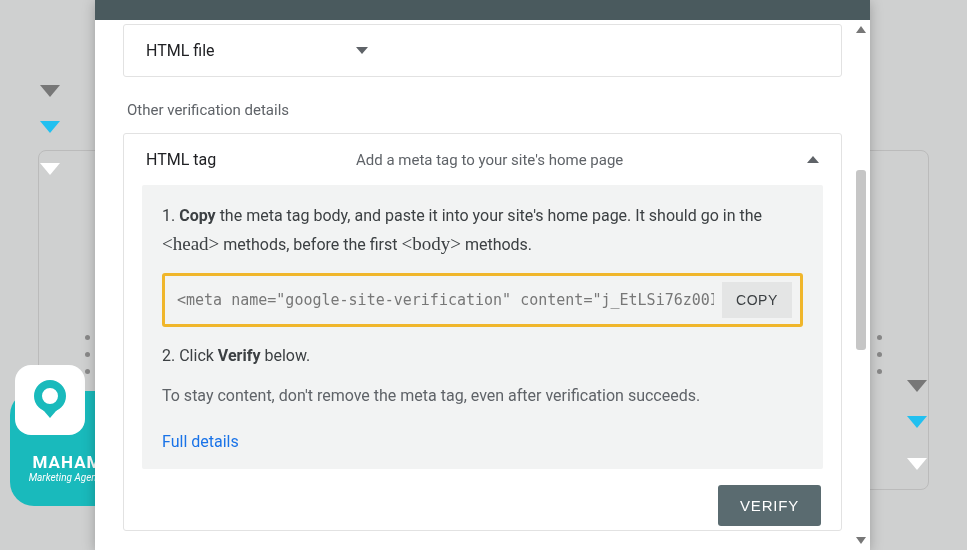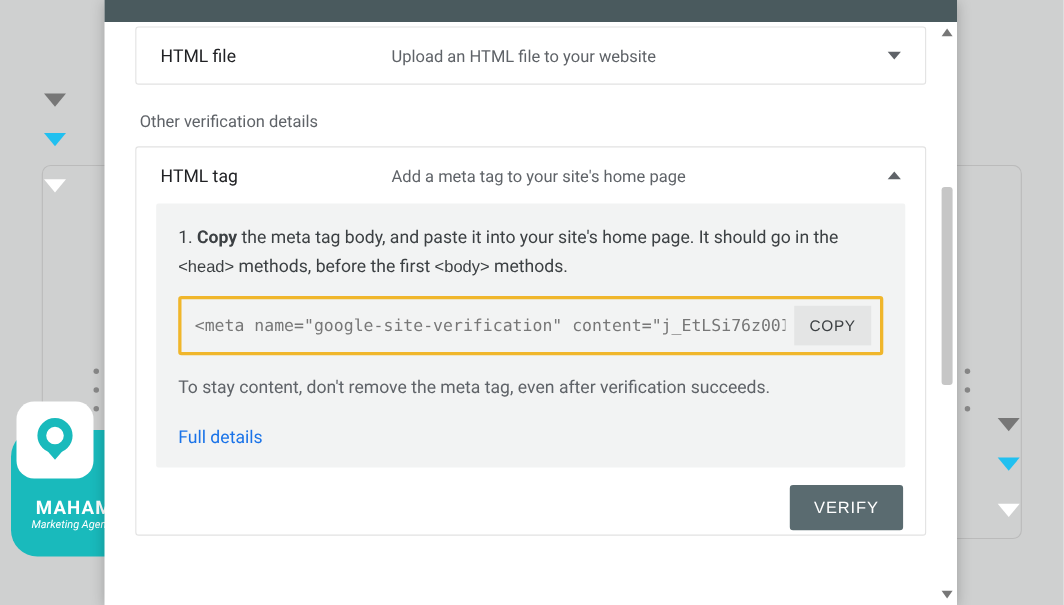--- a/index.html
+++ b/index.html
@@ -96,23 +96,23 @@
   .section-label {
     font-size:15px; color:#5f6368; margin:24px 4px 14px;
   }
 
   .panel {
     background:#f2f3f3; margin:0 18px 16px; padding:18px 20px; border-radius:2px;
   }
   .panel p { font-size:16px; color:#3c4043; line-height:1.6; }
   .panel b { font-weight:700; }
   .code-inline {
-    font-family:Liberation Sans, sans-serif;
+    font-family:Liberation Serif, serif;
     color:#3c4043;
-    font-size:15px;
+    font-size:19px;
     margin-top:36px;
   }
   .codebox {
     margin:14px 0 16px;
     border:3px solid #f0b62b;
     border-radius:3px;
     display:flex; align-items:center;
     background:#f2f3f3;
     overflow:hidden;
   }
@@ -194,21 +194,20 @@
   <div class="logo-sub">Marketing Agency</div>
 </div>
 
 <div class="modal">
   <div class="modal-header"></div>
   <div class="modal-body">
 
     <div class="card" style="margin-top:4px">
       <div class="card-row">
         <div class="title">HTML file</div>
-        <div class="desc">Upload an HTML file to your website</div>
         <div class="chev chev-down"></div>
       </div>
     </div>
 
     <div class="section-label">Other verification details</div>
 
     <div class="card">
       <div class="card-row">
         <div class="title">HTML tag</div>
         <div class="desc">Add a meta tag to your site's home page</div>
@@ -216,20 +215,23 @@
       </div>
 
       <div class="panel">
         <p>
           <span>1. </span><b>Copy</b><span> the meta tag body, and paste it into your site's home page. It should go in the </span><span class="code-inline">&lt;head&gt;</span><span> methods, before the first </span><span class="code-inline">&lt;body&gt;</span><span> methods.</span>
         </p>
         <div class="codebox">
           <div class="snippet">&lt;meta name="google-site-verification" content="j_EtLSi76z00I0x3P</div>
           <button class="copy-btn">COPY</button>
         </div>
+        <p>
+          <span>2. Click </span><b>Verify</b><span> below.</span>
+        </p>
         <p class="note">To stay content, don't remove the meta tag, even after verification succeeds.</p>
         <span class="link">Full details</span>
       </div>
 
       <div class="actions">
         <button class="verify-btn">VERIFY</button>
       </div>
     </div>
 
     <div class="scrollbar">

